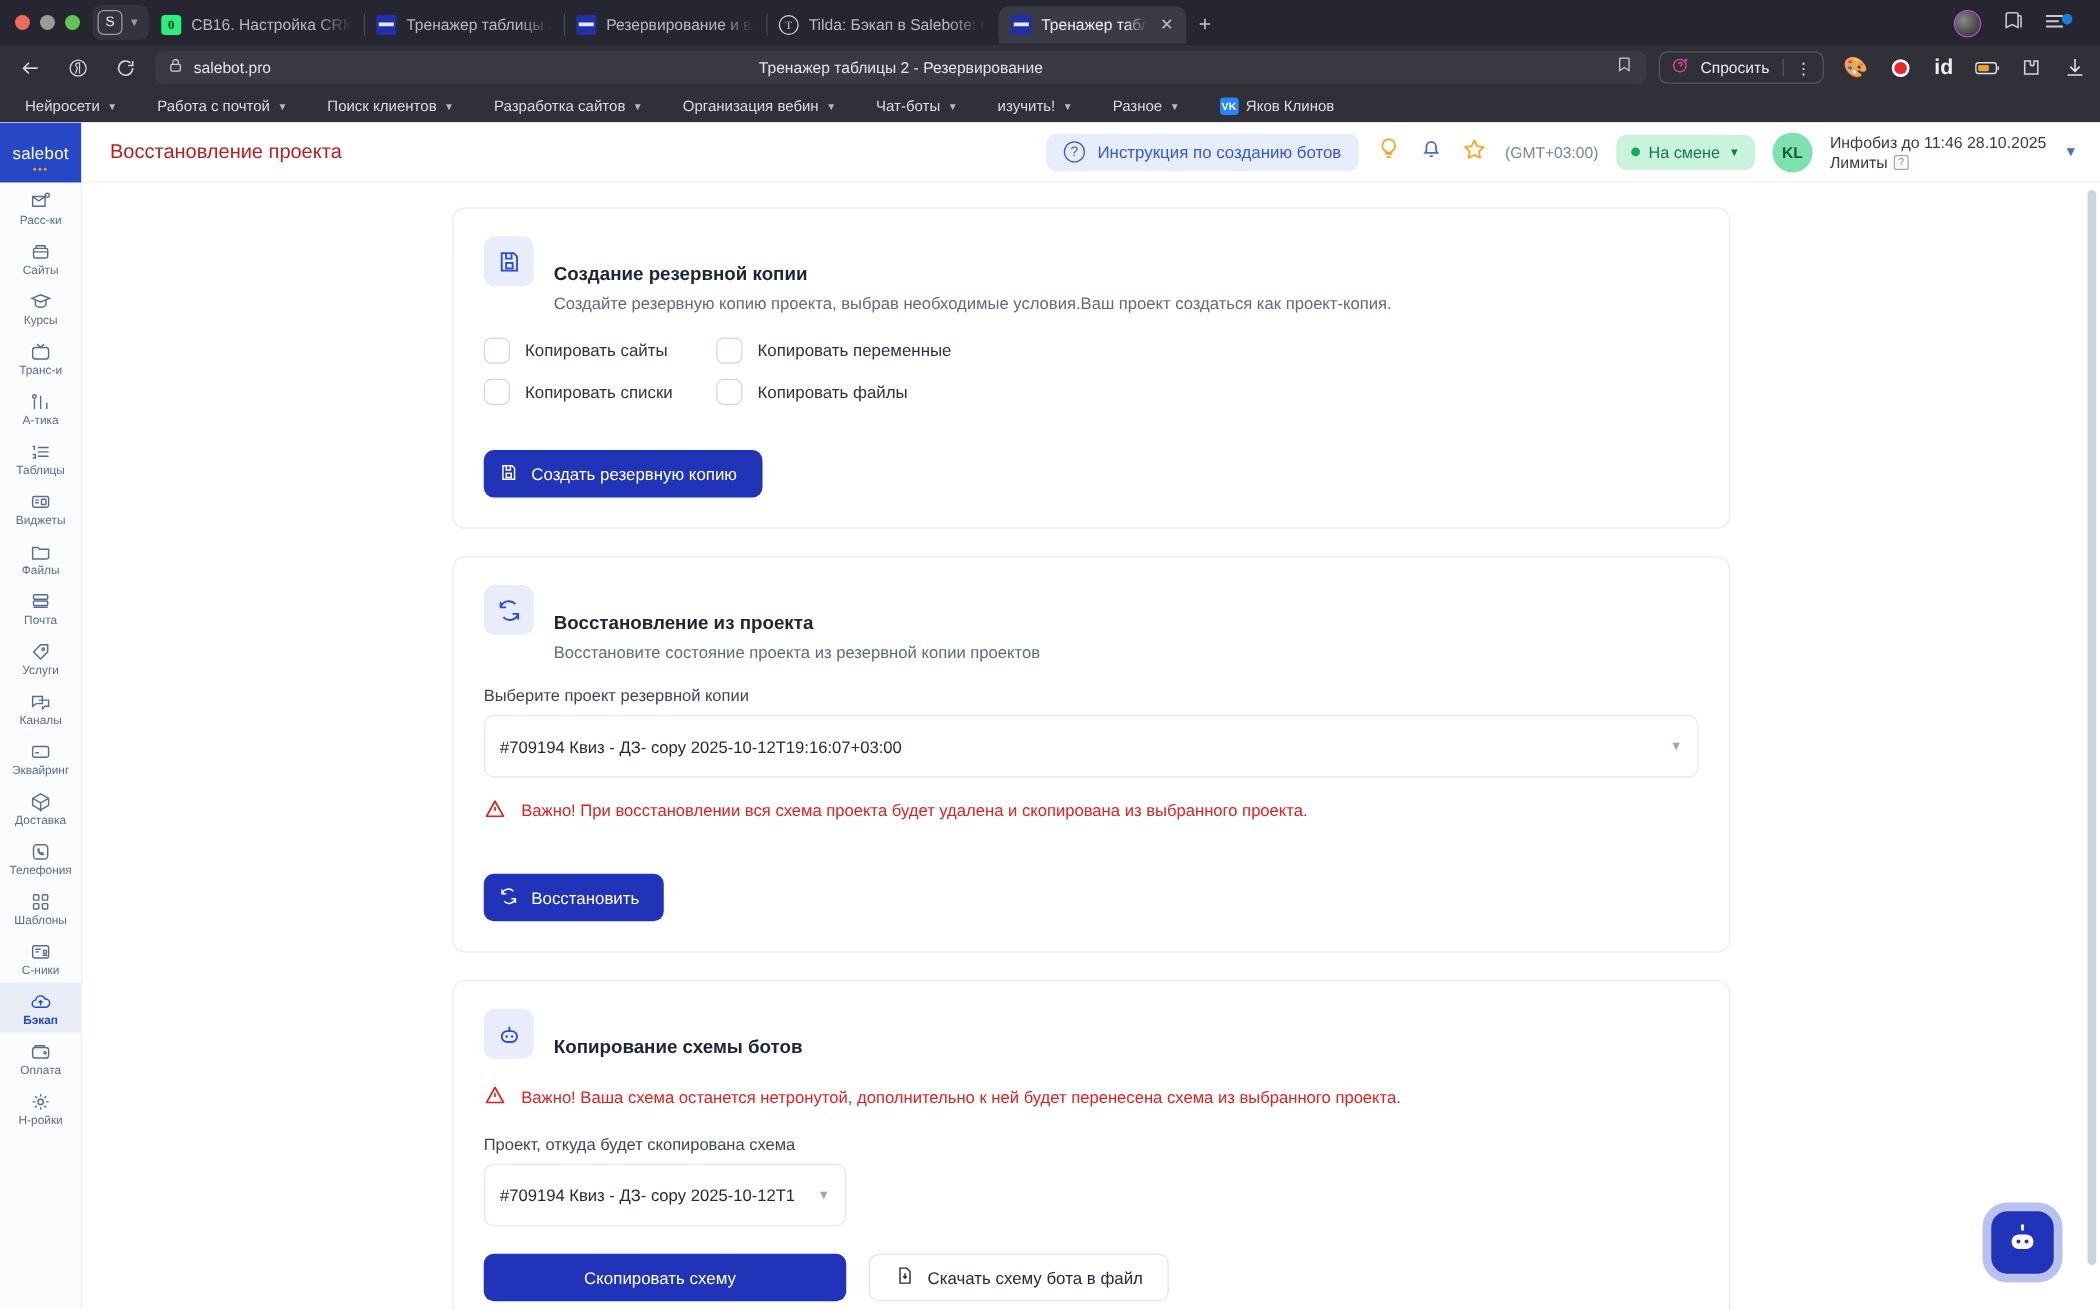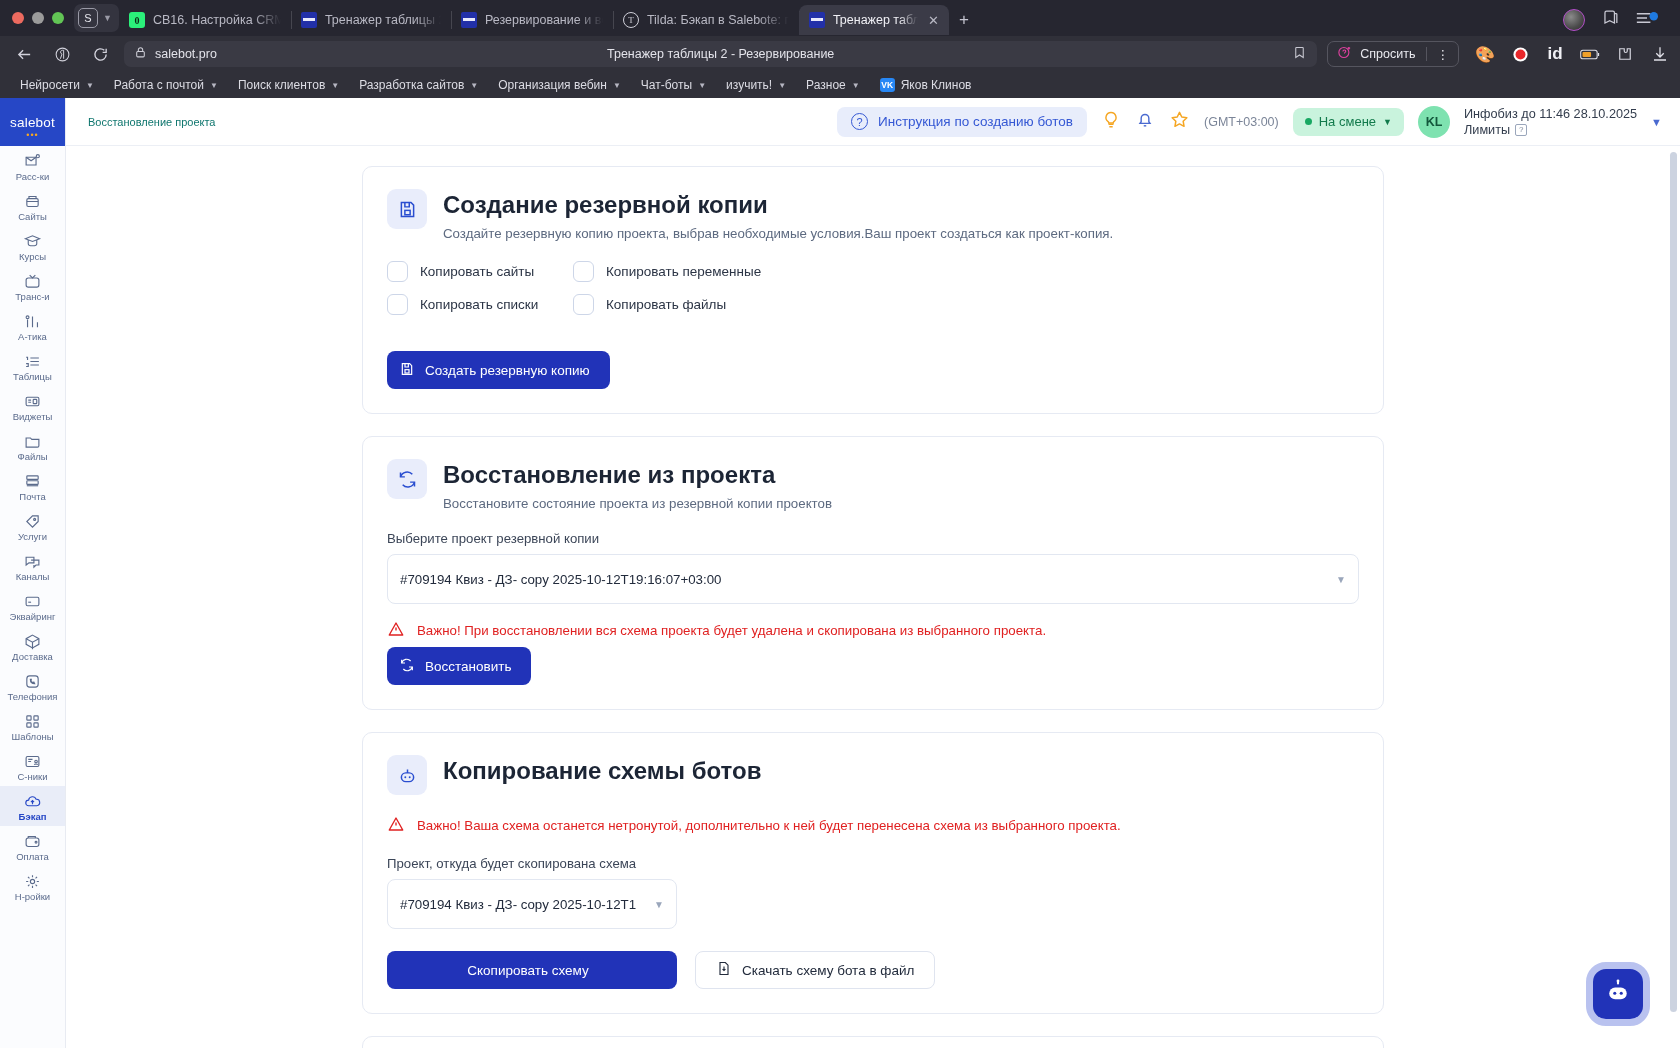--- a/index.html
+++ b/index.html
@@ -85,21 +85,21 @@
   .ask-chip {
     display: flex; align-items: center; gap: 8px; height: 26px; padding: 0 9px;
     border: 1px solid #55555f; border-radius: 7px; font-size: 12.5px; color: #eaeaf0;
   }
   .ask-sep { width: 1px; height: 14px; background: #55555f; margin: 0 2px; }
   .ext-row { display: flex; align-items: center; gap: 15px; padding-left: 6px; }
   .ext { width: 20px; height: 20px; display: flex; align-items: center; justify-content: center; }
 
   .bookmarks {
     height: 26px; background: #303039; display: flex; align-items: center;
-    gap: 0px; padding: 0 10px; flex: 0 0 26px; font-size: 12px; color: #dcdce4;
+    gap: 12px; padding: 0 10px; flex: 0 0 26px; font-size: 12px; color: #dcdce4;
   }
   .bm { display: flex; align-items: center; gap: 6px; padding: 0 10px; height: 22px; white-space: nowrap; }
   .bm .cv { font-size: 8px; color: #b6b6c2; }
   .vk-ic { width: 15px; height: 14px; background: #2787f5; border-radius: 3px; color: #fff;
            font-size: 8.5px; font-weight: bold; display: flex; align-items: center; justify-content: center; }
 
   
   .app { flex: 1; display: flex; min-height: 0; background: #ffffff; }
 
   .sidebar {
@@ -122,21 +122,21 @@
   .sitem svg { display: block; }
   .sitem.active { background: #e9edf8; color: #2647c6; }
   .sitem.active .lbl { color: #2647c6; font-weight: bold; }
 
   .content-col { flex: 1; display: flex; flex-direction: column; min-width: 0; }
 
   .topbar {
     height: 48px; flex: 0 0 48px; background: #fff; border-bottom: 1px solid #eceff5;
     display: flex; align-items: center; padding: 0 18px 0 22px; gap: 14px;
   }
-  .page-title { font-size: 11px; color: #0f766e; }
+  .page-title { font-size: 16px; color: #b91c1c; }
   .topbar-right { margin-left: auto; display: flex; align-items: center; gap: 14px; }
   .instr-chip {
     display: flex; align-items: center; gap: 10px; background: #e8edfb; color: #3558d4;
     border-radius: 8px; height: 30px; padding: 0 14px; font-size: 13.5px;
   }
   .circ-q { width: 17px; height: 17px; border-radius: 50%; border: 1.4px solid #3558d4;
             display: flex; align-items: center; justify-content: center; font-size: 11px; }
   .gmt { font-size: 12.5px; color: #7b8598; }
   .shift-chip {
     display: flex; align-items: center; gap: 7px; background: #c9f3dd; color: #127a4c;
@@ -156,21 +156,21 @@
   .page { padding: 20px 0 0 0; }
   .card {
     width: 1022px; margin: 0 auto 22px auto; border: 1px solid #e6eaf3; border-radius: 10px;
     padding: 22px 24px 24px 24px; background: #fff;
   }
   .card-head { display: flex; gap: 16px; align-items: flex-start; }
   .card-ic {
     width: 40px; height: 40px; flex: 0 0 40px; border-radius: 9px; background: #e9edfb;
     display: flex; align-items: center; justify-content: center; color: #2a4ed0;
   }
-  .card-h { font-size: 24px; color: #1c2535; font-weight: bold; padding-top: 2px; }
+  .card-h { font-size: 15px; color: #1c2535; font-weight: bold; padding-top: 2px; margin-top: 20px; }
   .card-sub { font-size: 13.3px; color: #5d6a80; margin-top: 7px; }
 
   .checks { margin-top: 20px; }
   .check-row { display: flex; align-items: center; margin-bottom: 12px; }
   .check-item { display: flex; align-items: center; gap: 12px; font-size: 13.5px; color: #2b3purchase; }
   .check-item { color: #2b3445; }
   .cbox { width: 21px; height: 21px; border: 1.5px solid #cdd6e8; border-radius: 6px; background: #fff; }
   .ci-1 { width: 186px; }
 
   .btn {
@@ -718,21 +718,21 @@
             <div class="warn row-gap-16">
               <span>
                 <svg width="18" height="18" viewBox="0 0 24 24" fill="none" stroke="#e02121" stroke-width="1.8" stroke-linejoin="round">
                   <path d="M12 4l9 16H3z"></path>
                     <path d="M12 10v4M12 17h.01"></path>
                 </svg>
               </span>
               <span>Важно! При восстановлении вся схема проекта будет удалена и скопирована из выбранного проекта.</span>
             </div>
 
-            <button class="btn btn-primary" style="margin-top:6px;">
+            <button class="btn btn-primary" style="margin-top:40px;">
               <span>
                 <svg width="16" height="16" viewBox="0 0 24 24" fill="none" stroke="#fff" stroke-width="1.8">
                   <path d="M4 9a8 8 0 0 1 13.5-3M20 15a8 8 0 0 1-13.5 3"></path>
                     <path d="M4 4v5h5M20 20v-5h-5"></path>
                 </svg>
               </span>
               <span>Восстановить</span>
             </button>
           </div>
 

